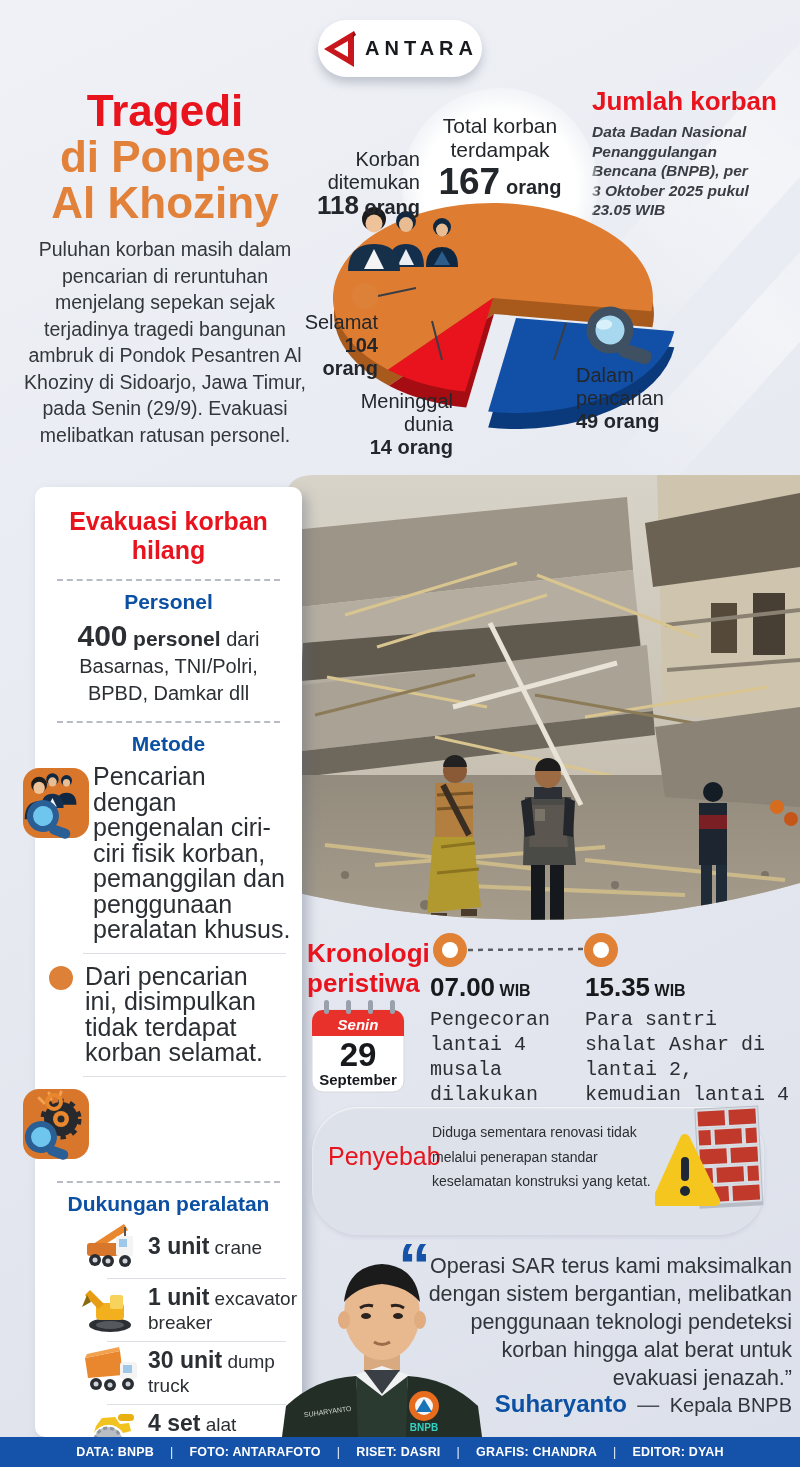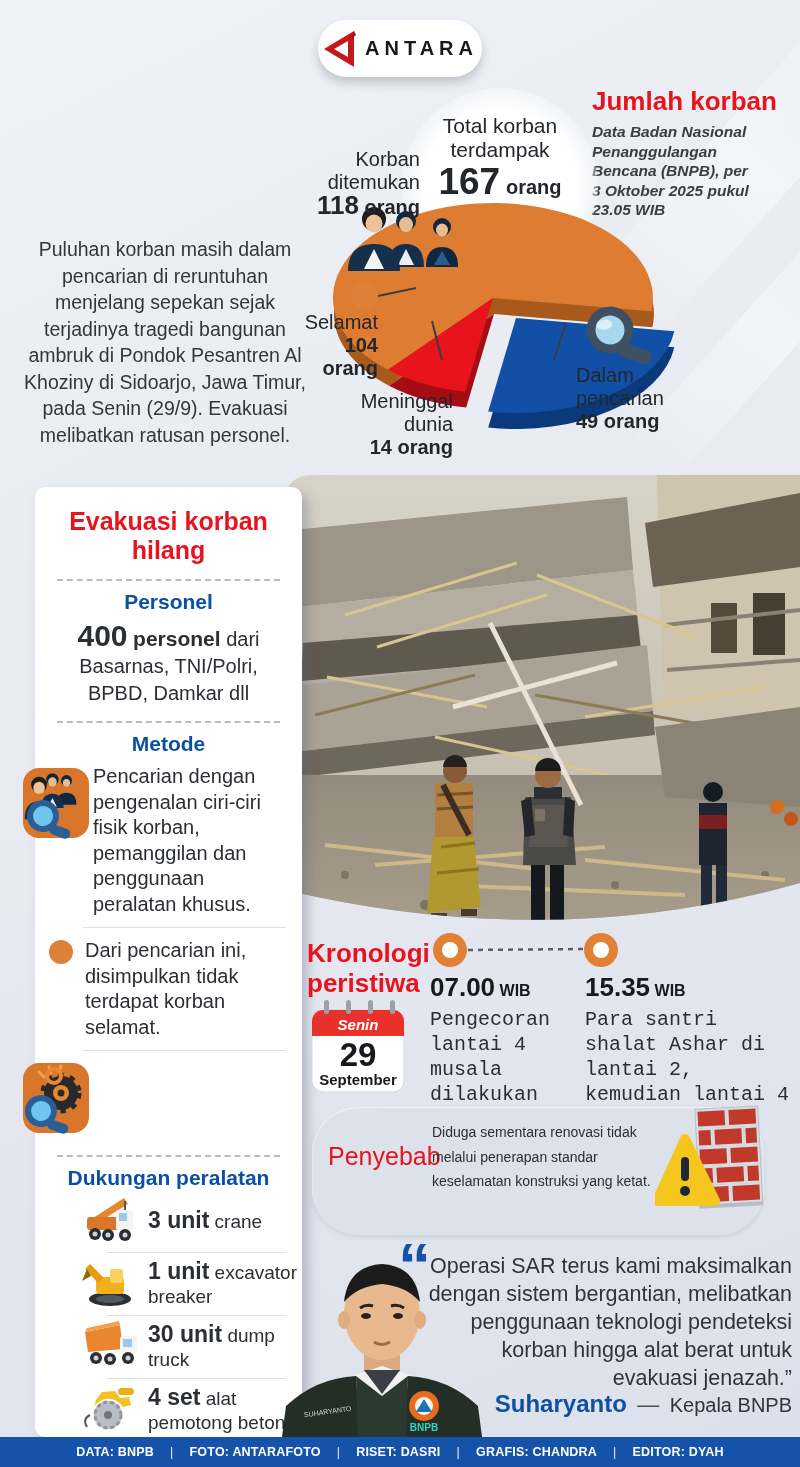--- a/index.html
+++ b/index.html
@@ -40,21 +40,21 @@
   .card{left:35px;top:487px;width:267px;height:950px;background:#fff;border-radius:10px;
     box-shadow:6px 6px 12px rgba(90,100,120,.35);padding:0;}
   .card-title{margin:20px 10px 0;text-align:center;font-size:25px;line-height:29px;font-weight:800;color:var(--accent-red,#e8131d);}
   .dashed{border:0;border-top:2px dashed #b7bbc4;margin:14px 22px 0;}
   .h-blue{margin-top:9px;text-align:center;font-size:21px;font-weight:800;color:var(--accent-blue,#0c50a3);}
   .personel-block{margin-top:8px;text-align:center;font-size:20px;line-height:27px;color:#2b2f34;}
   .personel-block .num{font-size:30px;font-weight:800;}
   .personel-block .pb{font-size:21px;font-weight:800;}
   .m-item{display:flex;margin-top:8px;}
   .m-icon{flex:0 0 72px;margin-left:-14px;}
-  .m-text{font-size:20px;line-height:25.5px;color:#2b2f34;padding-right:10px;}
+  .m-text{font-size:25px;line-height:25.5px;color:#2b2f34;padding-right:10px;}
   .thin{border:0;border-top:1.5px solid #dcdfe4;margin:10px 16px 0 48px;}
   .bullet-row{display:flex;margin-top:10px;}
   .bullet-dot{flex:0 0 24px;height:24px;border-radius:50%;background:var(--accent-orange2,#de8138);margin:2px 12px 0 14px;}
   .eq{display:flex;align-items:center;margin-top:4px;padding-left:43px;}
   .eq-icon{flex:0 0 66px;padding-left:4px;}
   .eq-text{font-size:19px;line-height:24px;color:#2b2f34;width:165px;}
   .eq-text b{font-size:23px;font-weight:800;}
   .eq-div{border:0;border-top:1.5px solid #dcdfe4;margin:4px 16px 0 72px;}
   
   .kro-title{left:307px;top:938px;font-size:26px;line-height:30px;font-weight:800;color:var(--accent-red,#e8131d);}
@@ -94,20 +94,25 @@
 
   <div class="abs brand-pill">
     <svg width="34" height="40" viewBox="0 0 34 40">
       <polygon points="32,2 32,38 2,20" fill="#c8161d"></polygon>
       <polygon points="26,12 26,28 12,20" fill="#ffffff"></polygon>
       <polygon points="32,2 34,6 30,9" fill="#8e0e13"></polygon>
     </svg>
     <span class="brand-text">ANTARA</span>
   </div>
 
+  <div class="abs title">
+    <span class="t-red">Tragedi</span>
+    <span class="t-orange">di Ponpes</span>
+    <span class="t-orange">Al Khoziny</span>
+  </div>
   <div class="abs intro">Puluhan korban masih dalam pencarian di reruntuhan menjelang sepekan sejak terjadinya tragedi bangunan ambruk di Pondok Pesantren Al Khoziny di Sidoarjo, Jawa Timur, pada Senin (29/9). Evakuasi melibatkan ratusan personel.</div>
 
   <div class="abs jk-title">Jumlah korban</div>
   <div class="abs jk-source">Data Badan Nasional Penanggulangan Bencana (BNPB), per 3 Oktober 2025 pukul 23.05 WIB</div>
 
   <div class="abs glow"></div>
 
   <svg class="abs" style="left:332px;top:188px;" width="364" height="250" viewBox="0 0 364 250">
 
     <g transform="translate(1,16)">

